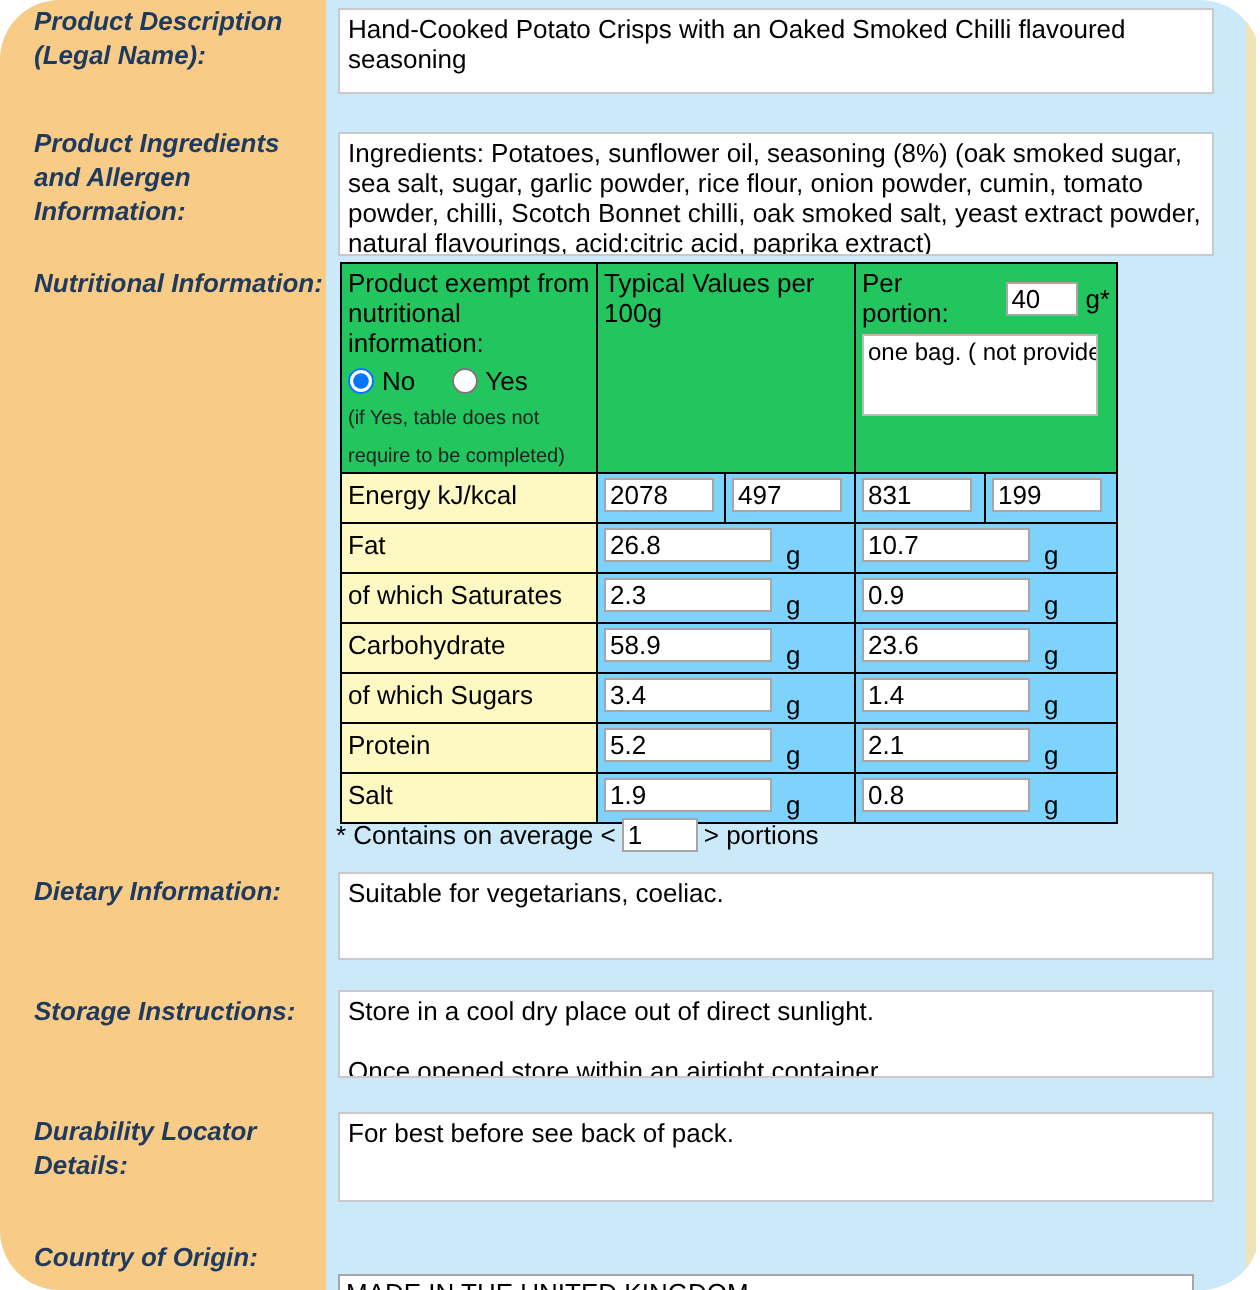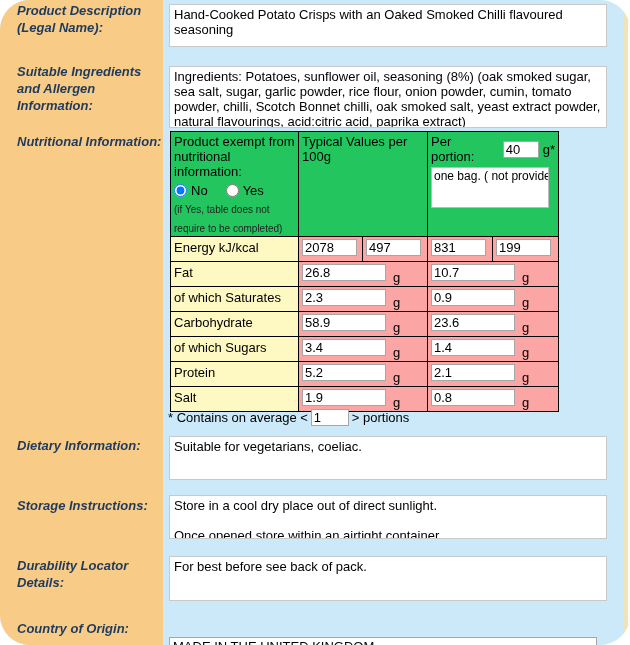--- a/index.html
+++ b/index.html
@@ -61,21 +61,21 @@
   
   table.nutri {
     position: absolute; left: 170px; top: 131px;
     border-collapse: collapse;
     table-layout: fixed;
     font-size: 13px; color: #000;
   }
   table.nutri td { border: 1px solid #000; vertical-align: top; }
   td.lbl { background: #fef9c3; padding: 3px 2px 1px 3px; height: 24px; }
   td.lbl.indent { text-align: left; padding-right: 2px; }
-  td.val { background: #fca5a5; position: relative; }
+  td.val { background: #7dd3fc; position: relative; }
   td.hdr { background: #22c55e; padding: 2px 3px; }
 
   .exempt-q { font-size: 13px; line-height: 15px; }
   .radio-row { margin-top: 4px; font-size: 13px; display:flex; align-items:center; gap:4px; }
   .radio-row .gap { width: 10px; }
   .radio-row input { width: 13px; height: 13px; }
   .exempt-note { font-size: 10px; color:#222; }
   .note1 { margin-top: 6px; }
   .note2 { margin-top: 8px; }
 
@@ -116,21 +116,21 @@
 </style>
 </head>
 <body>
 
 <div class="page">
   <div class="label-col"></div>
   <div class="right-strip"></div>
   <div class="right-edge"></div>
 
   <div class="sec-label" style="top:2px;">Product Description (Legal Name):</div>
-  <div class="sec-label" style="top:63px;">Suitable Ingredients and Allergen Information:</div>
+  <div class="sec-label" style="top:63px;">Product Ingredients and Allergen Information:</div>
   <div class="sec-label" style="top:133px;">Nutritional Information:</div>
   <div class="sec-label" style="top:437px;">Dietary Information:</div>
   <div class="sec-label" style="top:497px;">Storage Instructions:</div>
   <div class="sec-label" style="top:557px;">Durability Locator Details:</div>
   <div class="sec-label" style="top:620px;">Country of Origin:</div>
 
   <textarea class="box" style="top: 4px; height: 43px;">Hand-Cooked Potato Crisps with an Oaked Smoked Chilli flavoured seasoning</textarea>
   <textarea class="box" style="top: 66px; height: 62px;">Ingredients: Potatoes, sunflower oil, seasoning (8%) (oak smoked sugar, sea salt, sugar, garlic powder, rice flour, onion powder, cumin, tomato powder, chilli, Scotch Bonnet chilli, oak smoked salt, yeast extract powder, natural flavourings, acid:citric acid, paprika extract)</textarea>
 
   <table class="nutri">

